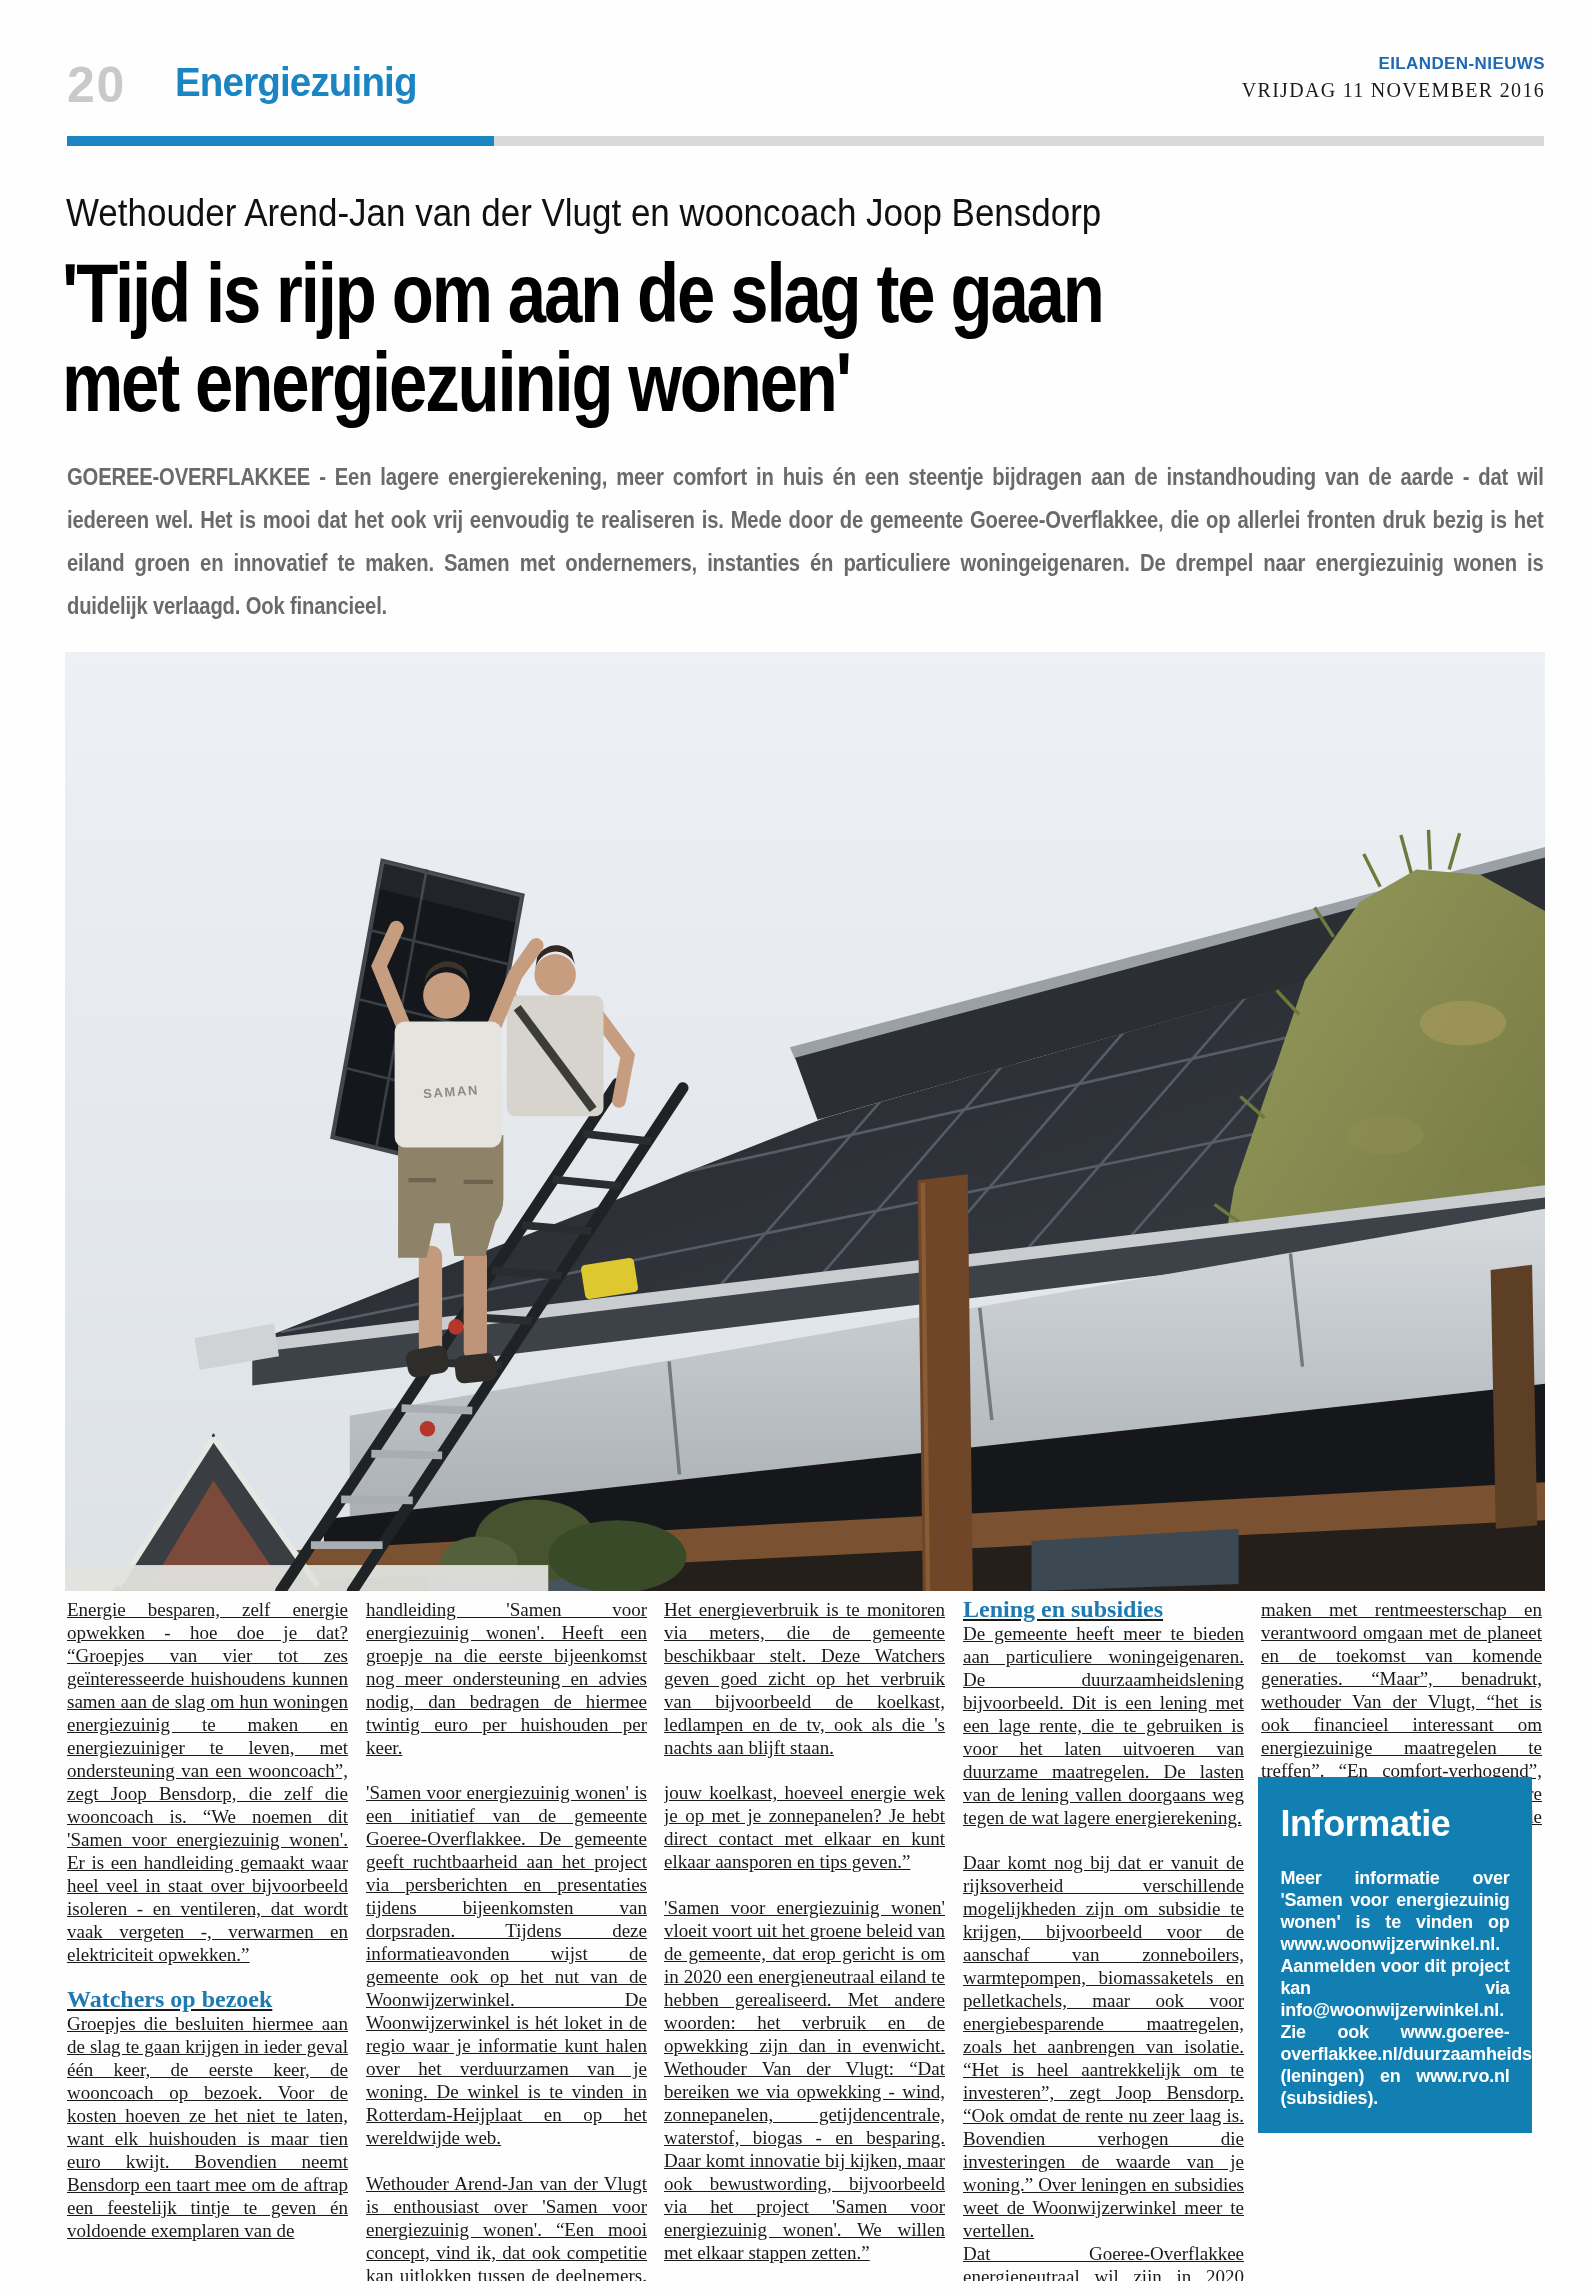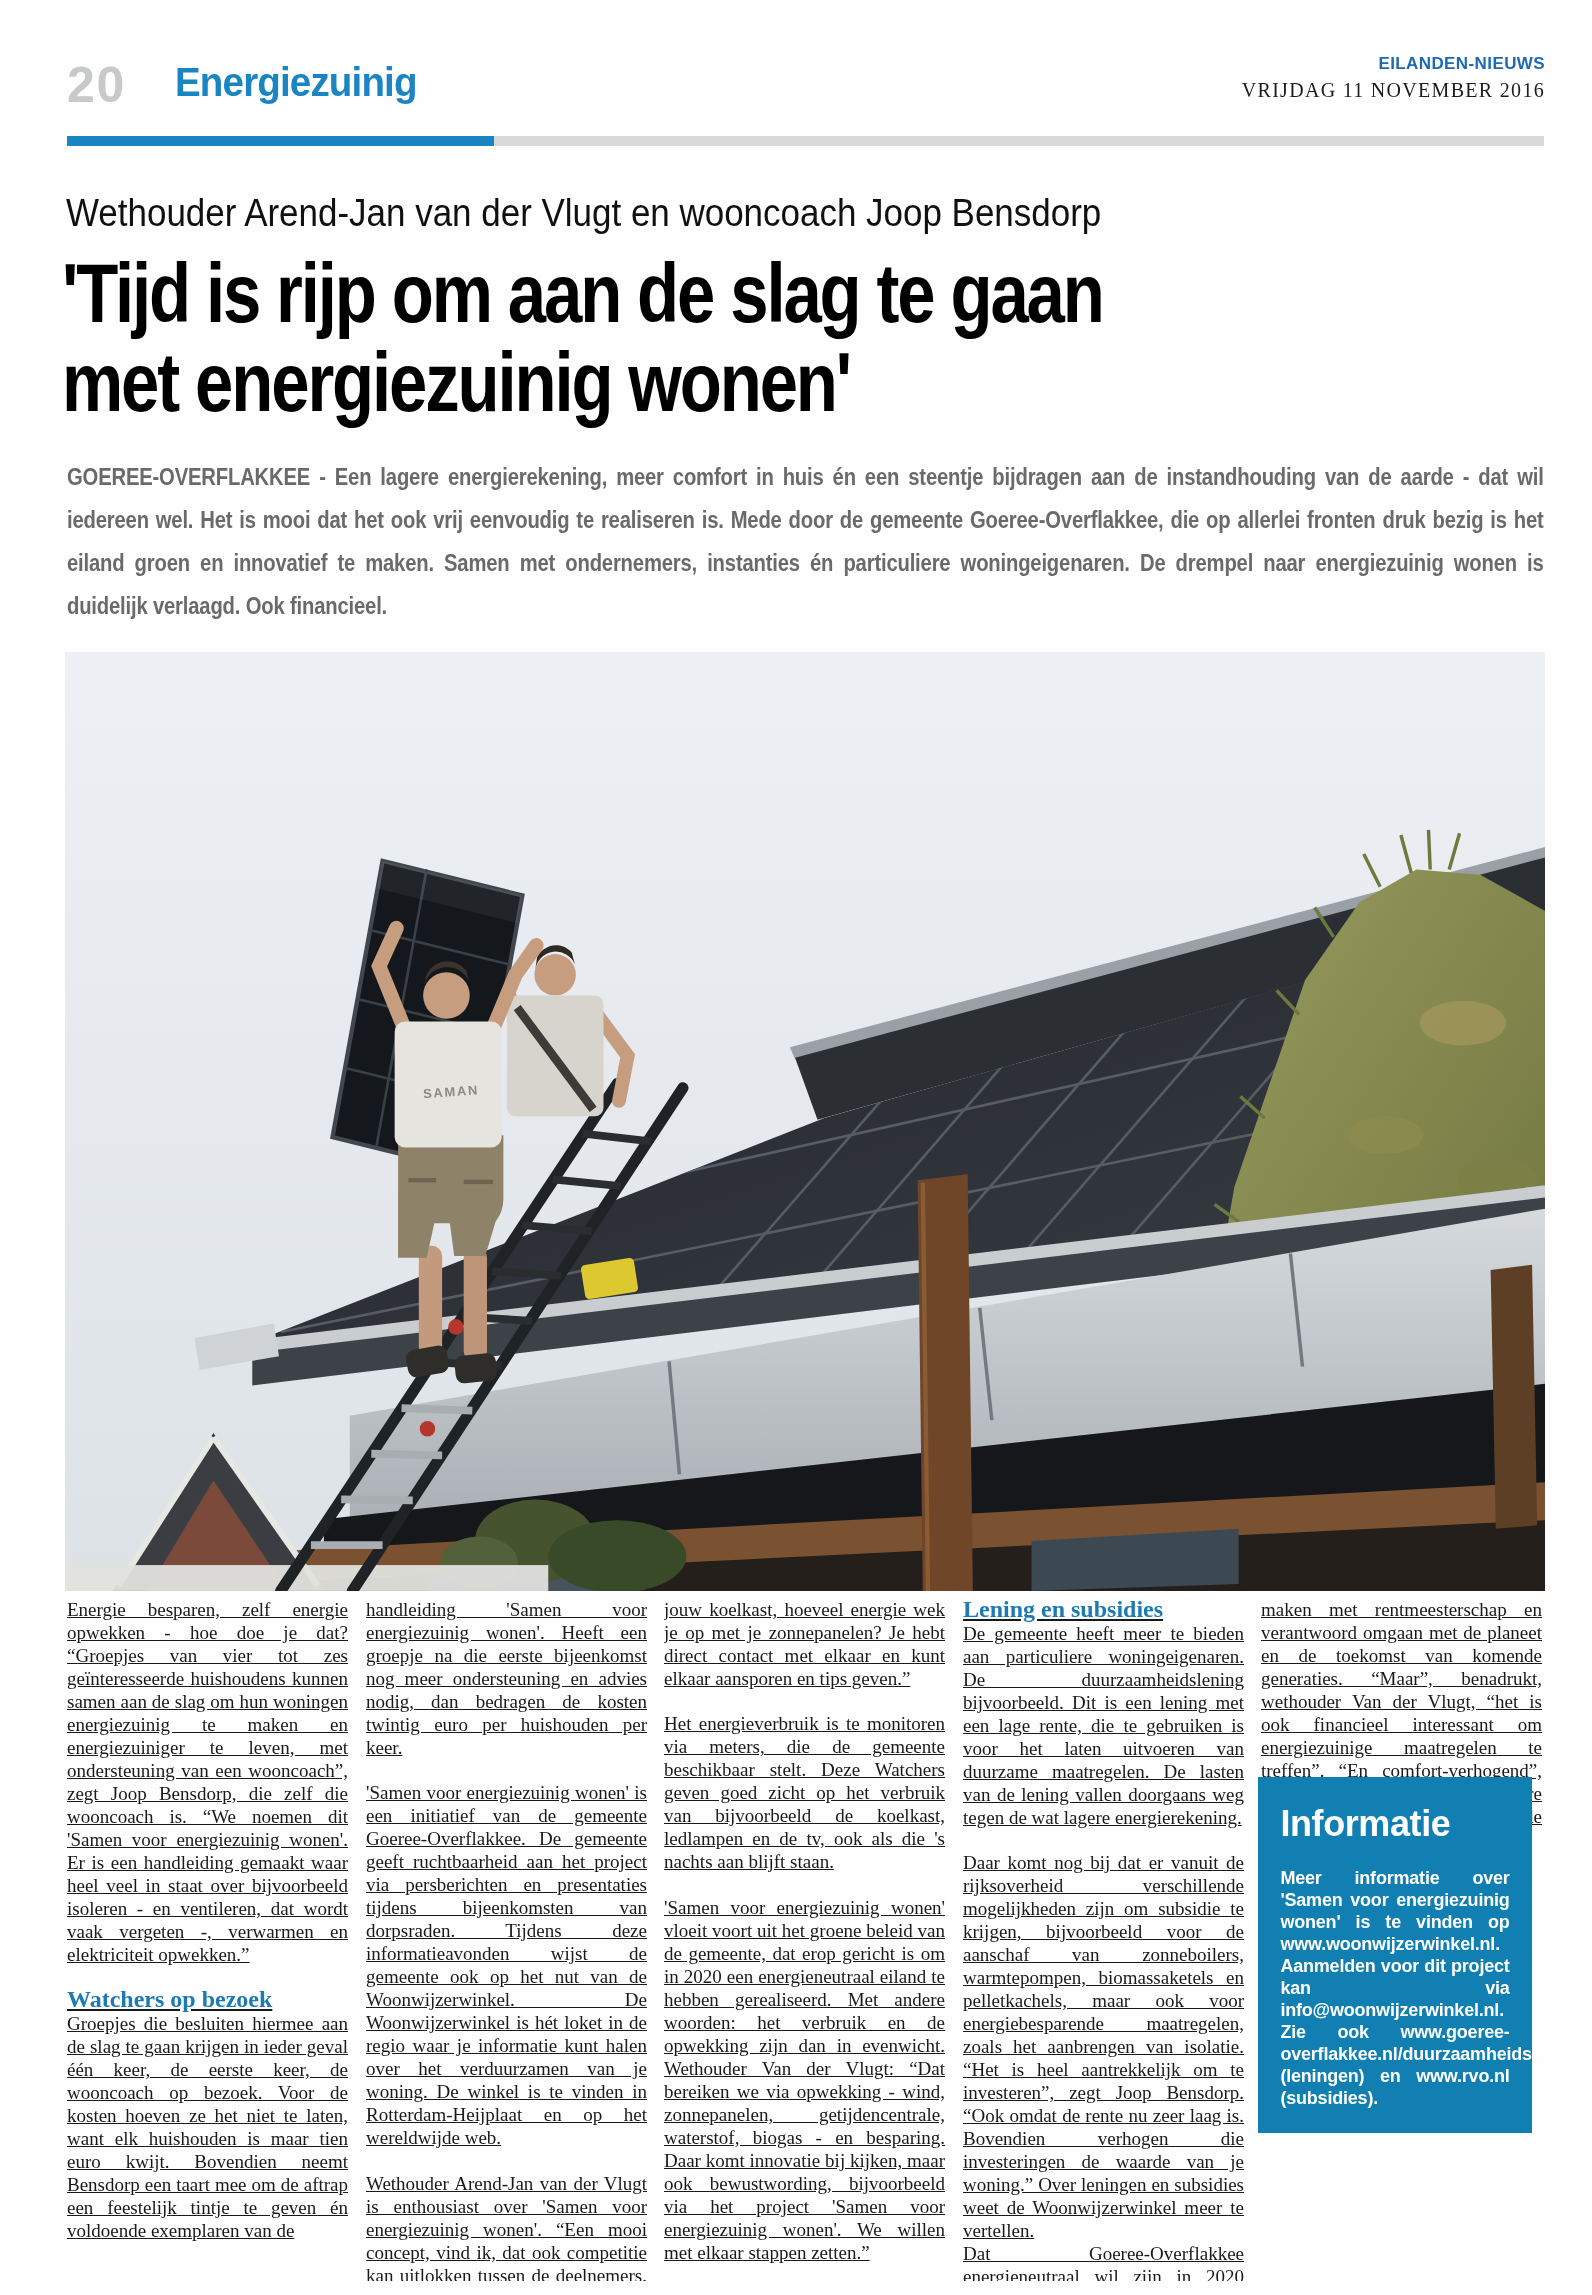--- a/index.html
+++ b/index.html
@@ -213,27 +213,27 @@
     </svg>
   </div>
 
   <div class="columns">
     <div class="col c1">
       <p>Energie besparen, zelf energie opwekken - hoe doe je dat? “Groepjes van vier tot zes geïnteresseerde huishoudens kunnen samen aan de slag om hun woningen energiezuinig te maken en energiezuiniger te leven, met ondersteuning van een wooncoach”, zegt Joop Bensdorp, die zelf die wooncoach is. “We noemen dit 'Samen voor energiezuinig wonen'. Er is een handleiding gemaakt waar heel veel in staat over bijvoorbeeld isoleren - en ventileren, dat wordt vaak vergeten -, verwarmen en elektriciteit opwekken.”</p>
       <div class="subhead">Watchers op bezoek</div>
       <p>Groepjes die besluiten hiermee aan de slag te gaan krijgen in ieder geval één keer, de eerste keer, de wooncoach op bezoek. Voor de kosten hoeven ze het niet te laten, want elk huishouden is maar tien euro kwijt. Bovendien neemt Bensdorp een taart mee om de aftrap een feestelijk tintje te geven én voldoende exemplaren van de</p>
     </div>
     <div class="col c2">
-      <p>handleiding 'Samen voor energiezuinig wonen'. Heeft een groepje na die eerste bijeenkomst nog meer ondersteuning en advies nodig, dan bedragen de kosten twintig euro per huishouden per keer.</p>
+      <p>handleiding 'Samen voor energiezuinig wonen'. Heeft een groepje na die eerste bijeenkomst nog meer ondersteuning en advies nodig, dan bedragen de hiermee twintig euro per huishouden per keer.</p>
       <p>'Samen voor energiezuinig wonen' is een initiatief van de gemeente Goeree-Overflakkee. De gemeente geeft ruchtbaarheid aan het project via persberichten en presentaties tijdens bijeenkomsten van dorpsraden. Tijdens deze informatieavonden wijst de gemeente ook op het nut van de Woonwijzerwinkel. De Woonwijzerwinkel is hét loket in de regio waar je informatie kunt halen over het verduurzamen van je woning. De winkel is te vinden in Rotterdam-Heijplaat en op het wereldwijde web.</p>
       <p>Wethouder Arend-Jan van der Vlugt is enthousiast over 'Samen voor energiezuinig wonen'. “Een mooi concept, vind ik, dat ook competitie kan uitlokken tussen de deelnemers. Hoeveel verbruikt</p>
     </div>
     <div class="col c3">
+      <p>Het energieverbruik is te monitoren via meters, die de gemeente beschikbaar stelt. Deze Watchers geven goed zicht op het verbruik van bijvoorbeeld de koelkast, ledlampen en de tv, ook als die 's nachts aan blijft staan.</p>
       <p>jouw koelkast, hoeveel energie wek je op met je zonnepanelen? Je hebt direct contact met elkaar en kunt elkaar aansporen en tips geven.”</p>
-      <p>Het energieverbruik is te monitoren via meters, die de gemeente beschikbaar stelt. Deze Watchers geven goed zicht op het verbruik van bijvoorbeeld de koelkast, ledlampen en de tv, ook als die 's nachts aan blijft staan.</p>
       <p>'Samen voor energiezuinig wonen' vloeit voort uit het groene beleid van de gemeente, dat erop gericht is om in 2020 een energieneutraal eiland te hebben gerealiseerd. Met andere woorden: het verbruik en de opwekking zijn dan in evenwicht. Wethouder Van der Vlugt: “Dat bereiken we via opwekking - wind, zonnepanelen, getijdencentrale, waterstof, biogas - en besparing. Daar komt innovatie bij kijken, maar ook bewustwording, bijvoorbeeld via het project 'Samen voor energiezuinig wonen'. We willen met elkaar stappen zetten.”</p>
     </div>
     <div class="col c4">
       <div class="subhead">Lening en subsidies</div>
       <p>De gemeente heeft meer te bieden aan particuliere woningeigenaren. De duurzaamheidslening bijvoorbeeld. Dit is een lening met een lage rente, die te gebruiken is voor het laten uitvoeren van duurzame maatregelen. De lasten van de lening vallen doorgaans weg tegen de wat lagere energierekening.</p>
       <p class="flush">Daar komt nog bij dat er vanuit de rijksoverheid verschillende mogelijkheden zijn om subsidie te krijgen, bijvoorbeeld voor de aanschaf van zonneboilers, warmtepompen, biomassaketels en pelletkachels, maar ook voor energiebesparende maatregelen, zoals het aanbrengen van isolatie. “Het is heel aantrekkelijk om te investeren”, zegt Joop Bensdorp. “Ook omdat de rente nu zeer laag is. Bovendien verhogen die investeringen de waarde van je woning.” Over leningen en subsidies weet de Woonwijzerwinkel meer te vertellen.</p>
       <p>Dat Goeree-Overflakkee energieneutraal wil zijn in 2020 heeft te</p>
     </div>
     <div class="col c5">
       <p>maken met rentmeesterschap en verantwoord omgaan met de planeet en de toekomst van komende generaties. “Maar”, benadrukt, wethouder Van der Vlugt, “het is ook financieel interessant om energiezuinige maatregelen te treffen”. “En comfort-verhogend”, vult Bensdorp aan. Met andere woorden: de tijd is rijp om aan de slag te gaan.</p>

